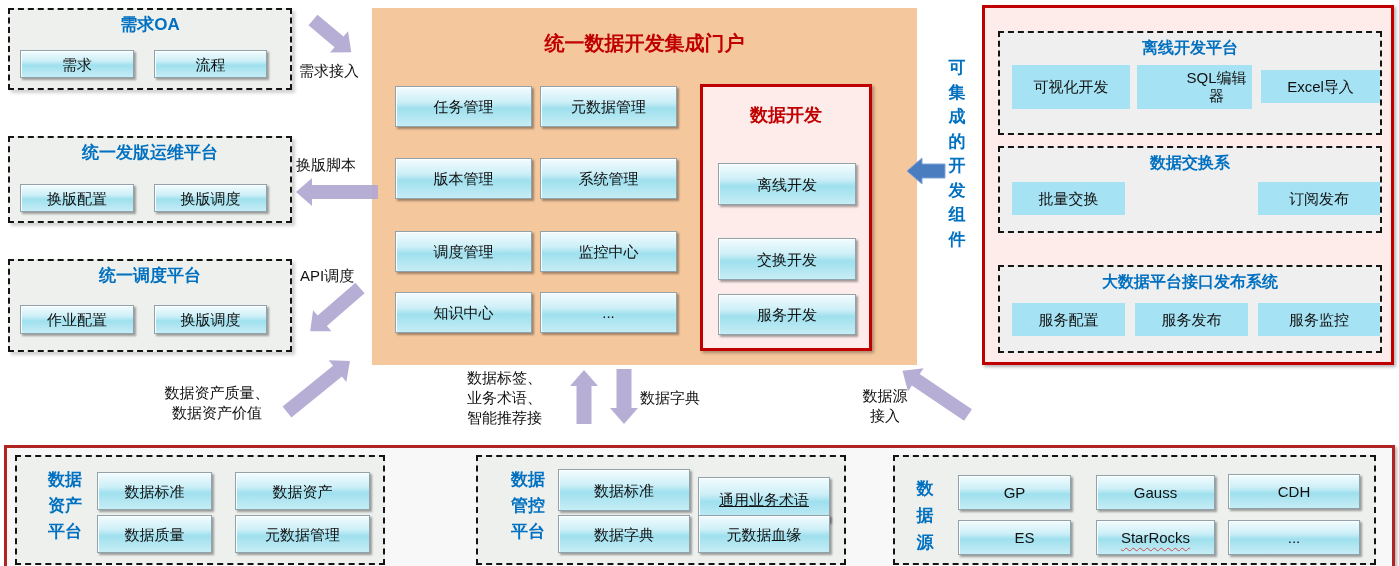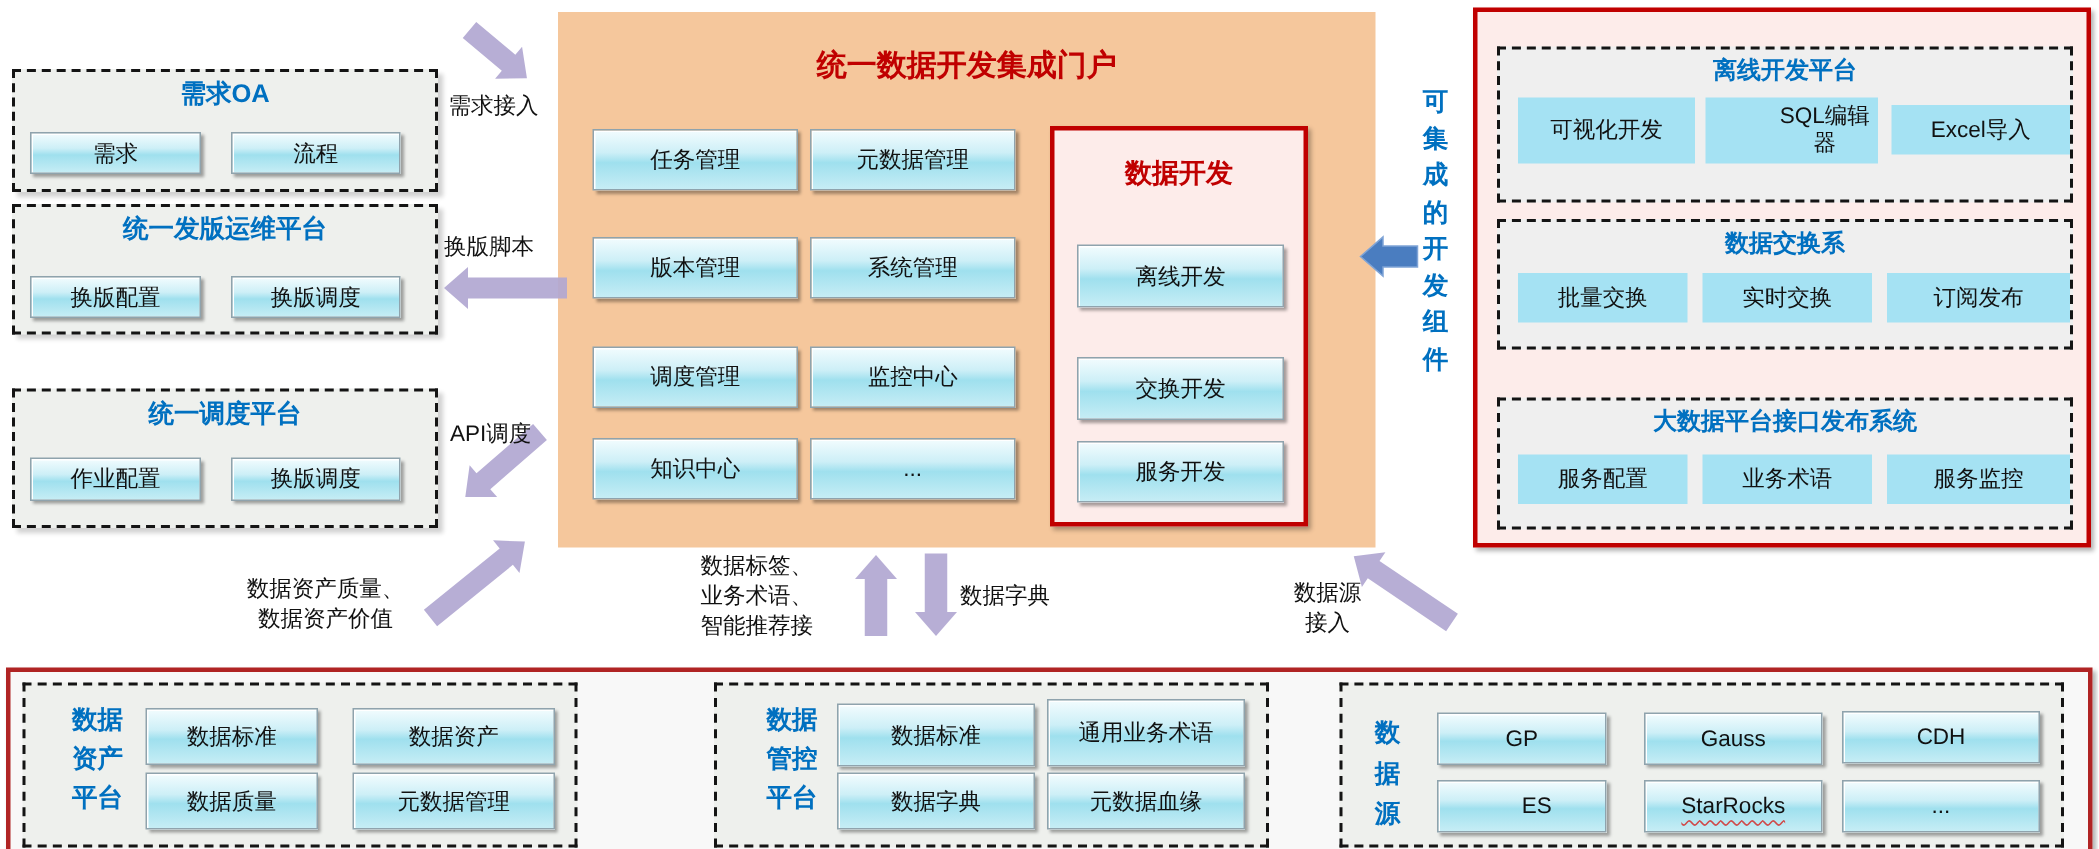--- a/index.html
+++ b/index.html
@@ -43,21 +43,21 @@
         text-decoration-color:#d04a4a;text-decoration-thickness:1px;text-underline-offset:4px;}
   svg.arrows{position:absolute;left:0;top:0;z-index:5;pointer-events:none;}
   .a-purple{fill:#b1a7d1;opacity:.92;}
   .a-blue{fill:#4a7dc0;stroke:#7fa4d6;stroke-width:1;}
 </style>
 </head>
 <body>
 
 <div class="stage">
 
-  <div class="dashed-box" style="left:8px;top:8px;width:284px;height:82px;margin-top:38px;">
+  <div class="dashed-box" style="left:8px;top:8px;width:284px;height:82px;">
     <div class="box-title">需求OA</div>
     <div class="btn3d" style="left:10px;top:40px;width:114px;height:28px;">需求</div>
     <div class="btn3d" style="left:144px;top:40px;width:113px;height:28px;">流程</div>
   </div>
 
   <div class="dashed-box" style="left:8px;top:136px;width:284px;height:87px;">
     <div class="box-title">统一发版运维平台</div>
     <div class="btn3d" style="left:10px;top:46px;width:114px;height:28px;">换版配置</div>
     <div class="btn3d" style="left:144px;top:46px;width:113px;height:28px;">换版调度</div>
   </div>
@@ -92,68 +92,67 @@
   <div class="right-panel">
     <div class="dashed-box flat" style="left:13px;top:23px;width:384px;height:104px;">
       <div class="box-title" style="font-size:16px;">离线开发平台</div>
       <div class="btn-flat" style="left:12px;top:32px;width:118px;height:44px;">可视化开发</div>
       <div class="btn-flat" style="left:137px;top:32px;width:115px;height:44px;padding-left:44px;">SQL编辑器</div>
       <div class="btn-flat" style="left:261px;top:37px;width:119px;height:33px;">Excel导入</div>
     </div>
     <div class="dashed-box flat" style="left:13px;top:138px;width:384px;height:87px;">
       <div class="box-title" style="font-size:16px;">数据交换系</div>
       <div class="btn-flat" style="left:12px;top:34px;width:113px;height:33px;">批量交换</div>
-      <div class="btn-flat" style="left:135px;top:34px;width:113px;height:33px;">实时交换</div>
       <div class="btn-flat" style="left:258px;top:34px;width:122px;height:33px;">订阅发布</div>
     </div>
     <div class="dashed-box flat" style="left:13px;top:257px;width:384px;height:88px;">
       <div class="box-title" style="font-size:16px;">大数据平台接口发布系统</div>
       <div class="btn-flat" style="left:12px;top:36px;width:113px;height:33px;text-align:center;">服务配置</div>
-      <div class="btn-flat" style="left:135px;top:36px;width:113px;height:33px;">业务术语</div>
+      <div class="btn-flat" style="left:135px;top:36px;width:113px;height:33px;">服务发布</div>
       <div class="btn-flat" style="left:258px;top:36px;width:122px;height:33px;">服务监控</div>
     </div>
   </div>
 
   <div class="bottom-panel">
     <div class="dashed-box" style="left:8px;top:7px;width:370px;height:110px;box-shadow:none;">
       <div class="v-label-3" style="left:18px;top:10px;width:60px;">数据
 资产
 平台</div>
       <div class="btn3d" style="left:80px;top:15px;width:115px;height:38px;">数据标准</div>
       <div class="btn3d" style="left:218px;top:15px;width:135px;height:38px;">数据资产</div>
       <div class="btn3d" style="left:80px;top:58px;width:115px;height:38px;">数据质量</div>
       <div class="btn3d" style="left:218px;top:58px;width:135px;height:38px;">元数据管理</div>
     </div>
 
     <div class="dashed-box" style="left:469px;top:7px;width:370px;height:110px;box-shadow:none;">
       <div class="v-label-3" style="left:20px;top:10px;width:60px;">数据
 管控
 平台</div>
       <div class="btn3d" style="left:80px;top:12px;width:132px;height:42px;">数据标准</div>
-      <div class="btn3d" style="left:220px;top:9px;width:132px;height:45px;">通用业务术语</div>
+      <div class="btn3d" style="left:220px;top:20px;width:132px;height:45px;text-decoration:underline;">通用业务术语</div>
       <div class="btn3d" style="left:80px;top:58px;width:132px;height:38px;">数据字典</div>
       <div class="btn3d" style="left:220px;top:58px;width:132px;height:38px;">元数据血缘</div>
     </div>
 
     <div class="dashed-box" style="left:886px;top:7px;width:483px;height:110px;box-shadow:none;">
       <div class="v-label-3" style="left:10px;top:18px;width:40px;line-height:27px;">数
 据
 源</div>
       <div class="btn3d" style="left:63px;top:18px;width:113px;height:35px;">GP</div>
       <div class="btn3d" style="left:201px;top:18px;width:119px;height:35px;">Gauss</div>
       <div class="btn3d" style="left:333px;top:17px;width:132px;height:35px;">CDH</div>
       <div class="btn3d" style="left:63px;top:63px;width:113px;height:35px;padding-left:20px;">ES</div>
       <div class="btn3d wavy" style="left:201px;top:63px;width:119px;height:35px;">StarRocks</div>
       <div class="btn3d" style="left:333px;top:63px;width:132px;height:35px;">...</div>
     </div>
   </div>
 
   <div class="flow-label" style="left:299px;top:61px;">需求接入</div>
   <div class="flow-label" style="left:296px;top:155px;">换版脚本</div>
-  <div class="flow-label" style="left:300px;top:280px;">API调度</div>
+  <div class="flow-label" style="left:300px;top:266px;">API调度</div>
   <div class="flow-label" style="left:148px;top:383px;width:138px;text-align:center;">数据资产质量、
 数据资产价值</div>
   <div class="flow-label" style="left:467px;top:368px;">数据标签、
 业务术语、
 智能推荐接</div>
   <div class="flow-label" style="left:640px;top:388px;">数据字典</div>
   <div class="flow-label" style="left:848px;top:386px;width:74px;text-align:center;">数据源
 接入</div>
 
   <svg class="arrows" width="1399" height="566" viewBox="0 0 1399 566">

